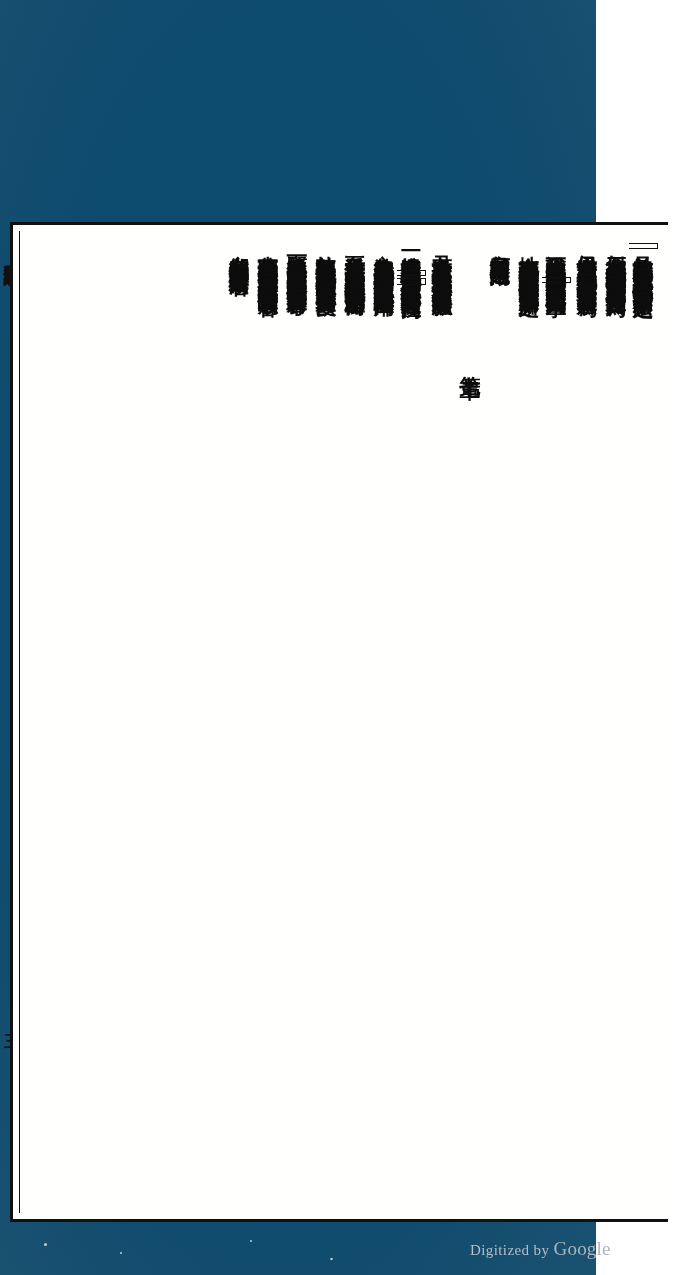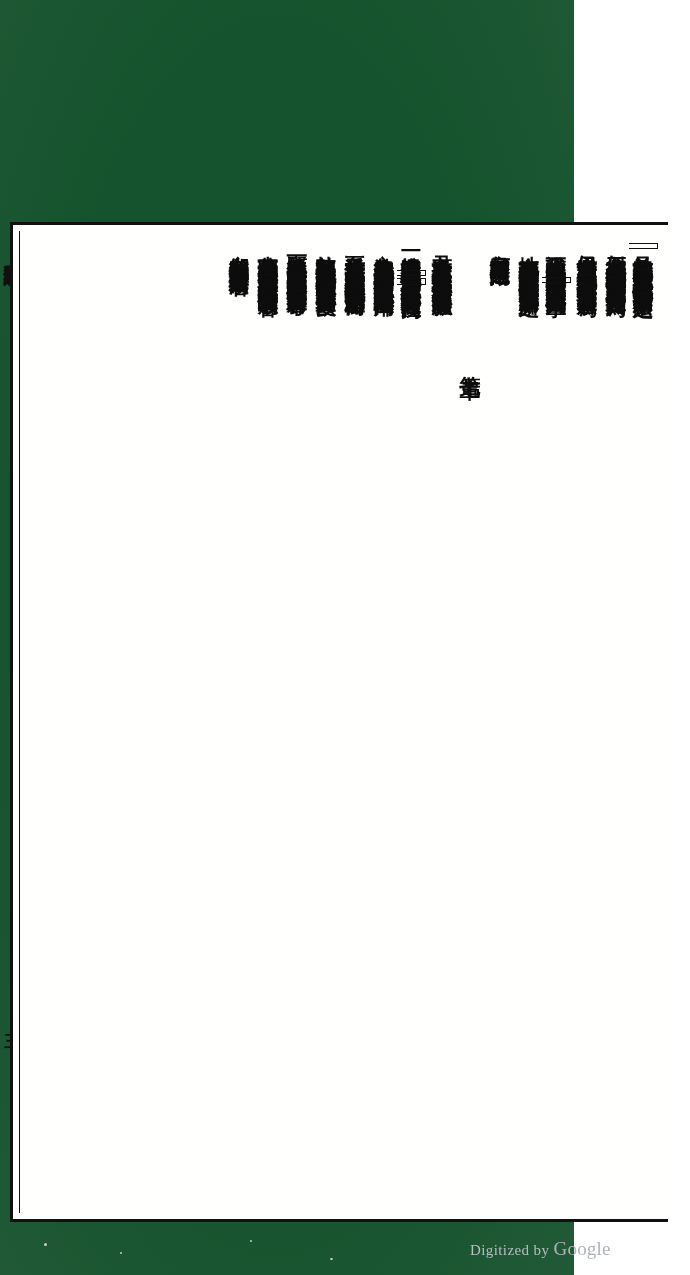--- a/index.html
+++ b/index.html
@@ -12,21 +12,22 @@
     height: 1275px;
     overflow: hidden;
     font-family: "DejaVu Serif", serif;
   }
 
   
   #page {
     position: relative;
     width: 574px;
     height: 1275px;
-    background: #14532d;
+    background: #0c4a6e;
+    padding-left: 22px;
   }
 
   
   #paper-tone {
     position: absolute;
     inset: 0;
     background:
       radial-gradient(ellipse at 48% 45%, rgba(255,255,255,0) 55%, rgba(150,145,135,0.10) 100%);
     pointer-events: none;
   }

